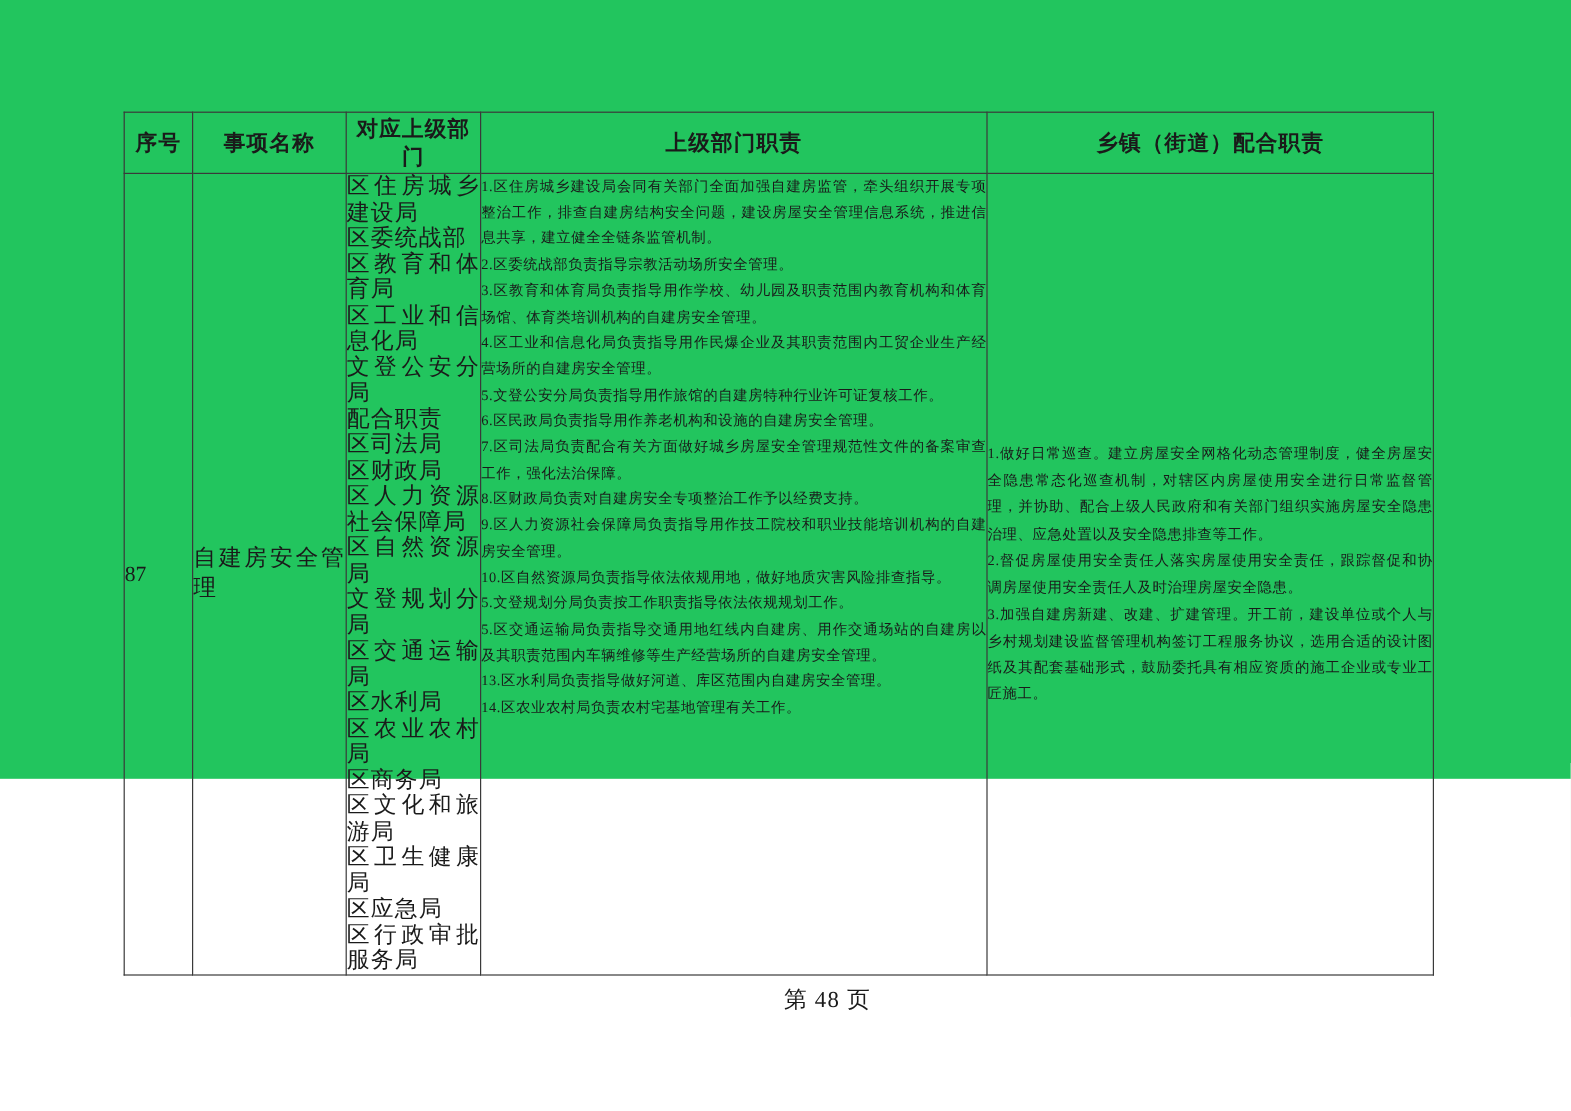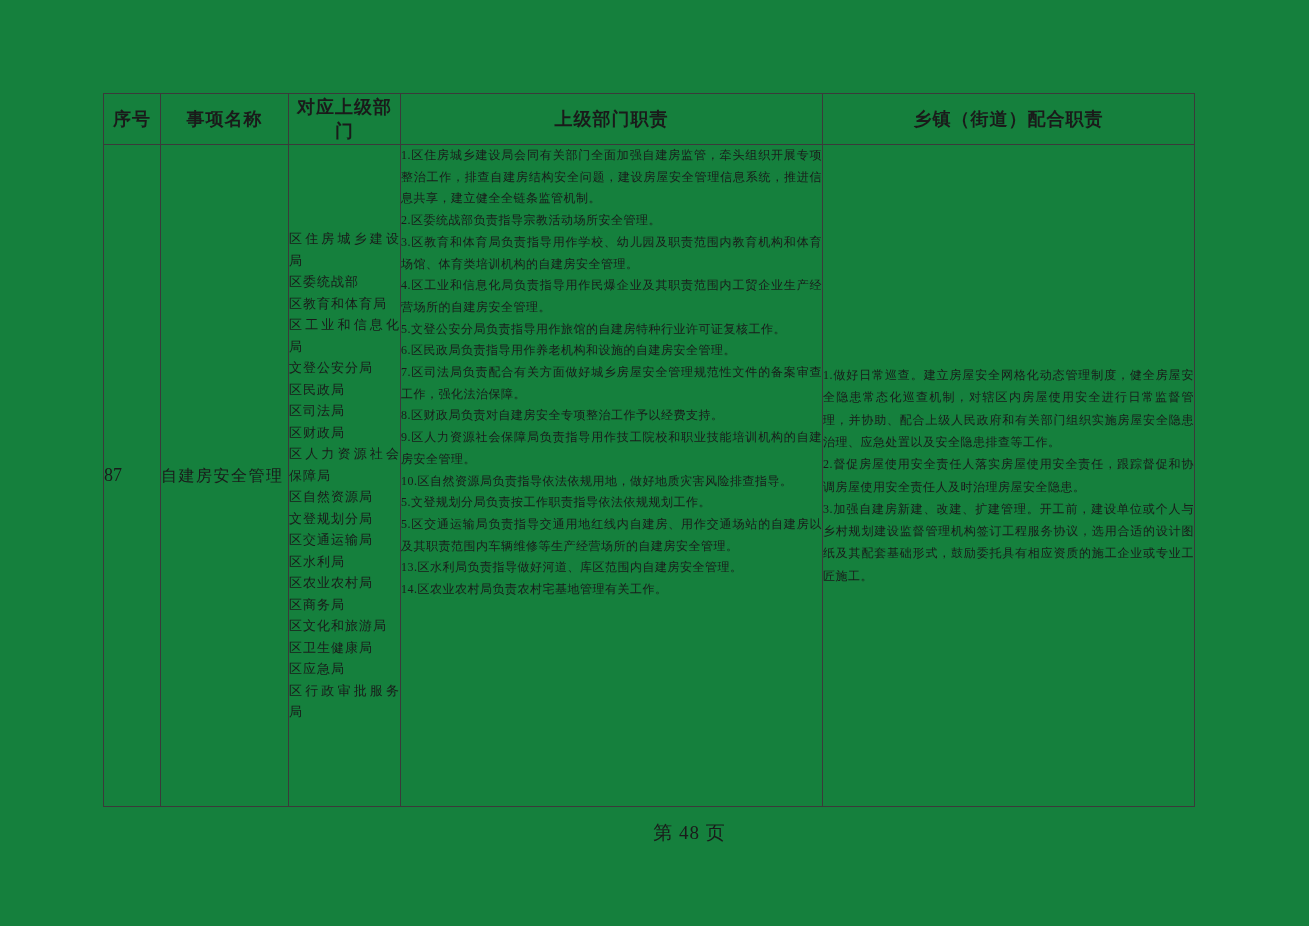--- a/index.html
+++ b/index.html
@@ -9,22 +9,22 @@
     width: 1309px;
     height: 926px;
     position: relative;
     font-family: "Liberation Serif", "DejaVu Serif", serif;
     color: #1a1a1a;
     overflow: hidden;
   }
   .page {
     position: absolute;
     left: 0; top: 0;
-    width: 1309px; height: 926px;
-    background: #15803d;
+    width: 1309px; height: 649px;
+    background: #22c55e;
   }
   table.matrix {
     position: absolute;
     left: 103px;
     top: 93px;
     width: 1091px;
     border-collapse: collapse;
     table-layout: fixed;
   }
   table.matrix th, table.matrix td {
@@ -46,32 +46,32 @@
   td.c-serial {
     text-align: left;
     vertical-align: middle;
     font-size: 18px;
   }
   td.c-name {
     vertical-align: middle;
     padding: 0 9px;
   }
   td.c-name .name-text {
-    font-size: 16px;
+    font-size: 19px;
     line-height: 25px;
     letter-spacing: 1.5px;
     text-align: justify;
     text-justify: inter-character;
   }
   td.c-depts {
     vertical-align: middle;
     padding: 0 7px;
   }
   .dept-line {
-    font-size: 13px;
+    font-size: 19px;
     line-height: 21.5px;
     letter-spacing: 1px;
     text-align: justify;
     text-justify: inter-character;
   }
   td.c-duties {
     vertical-align: top;
     padding: 3px 5px 0 5px;
   }
   td.c-township {
@@ -134,21 +134,21 @@
               <div class="dept-line">区住房城乡建设局</div>
 
               <div class="dept-line">区委统战部</div>
 
               <div class="dept-line">区教育和体育局</div>
 
               <div class="dept-line">区工业和信息化局</div>
 
               <div class="dept-line">文登公安分局</div>
 
-              <div class="dept-line">区民政局</div>
+              <div class="dept-line">配合职责</div>
 
               <div class="dept-line">区司法局</div>
 
               <div class="dept-line">区财政局</div>
 
               <div class="dept-line">区人力资源社会保障局</div>
 
               <div class="dept-line">区自然资源局</div>
 
               <div class="dept-line">文登规划分局</div>

